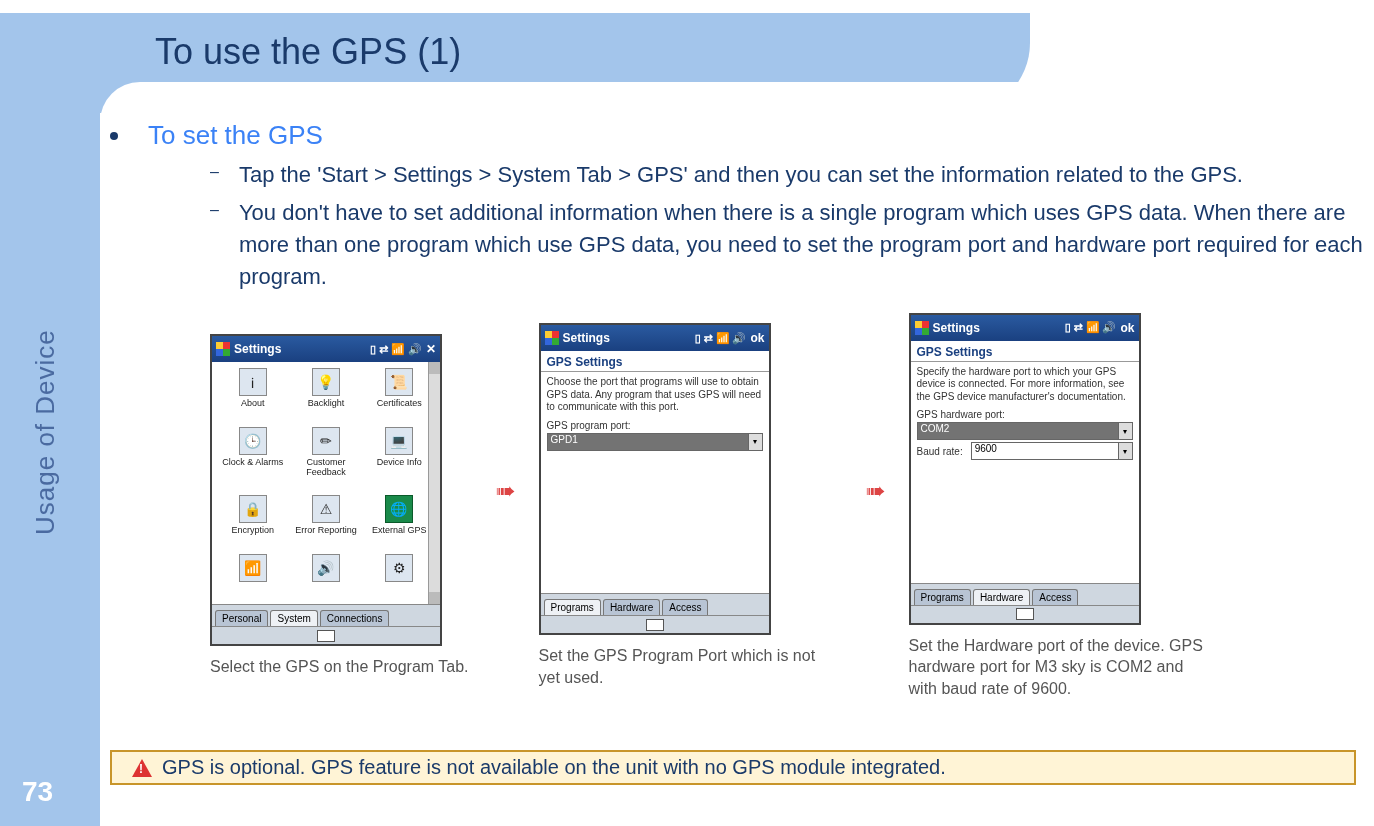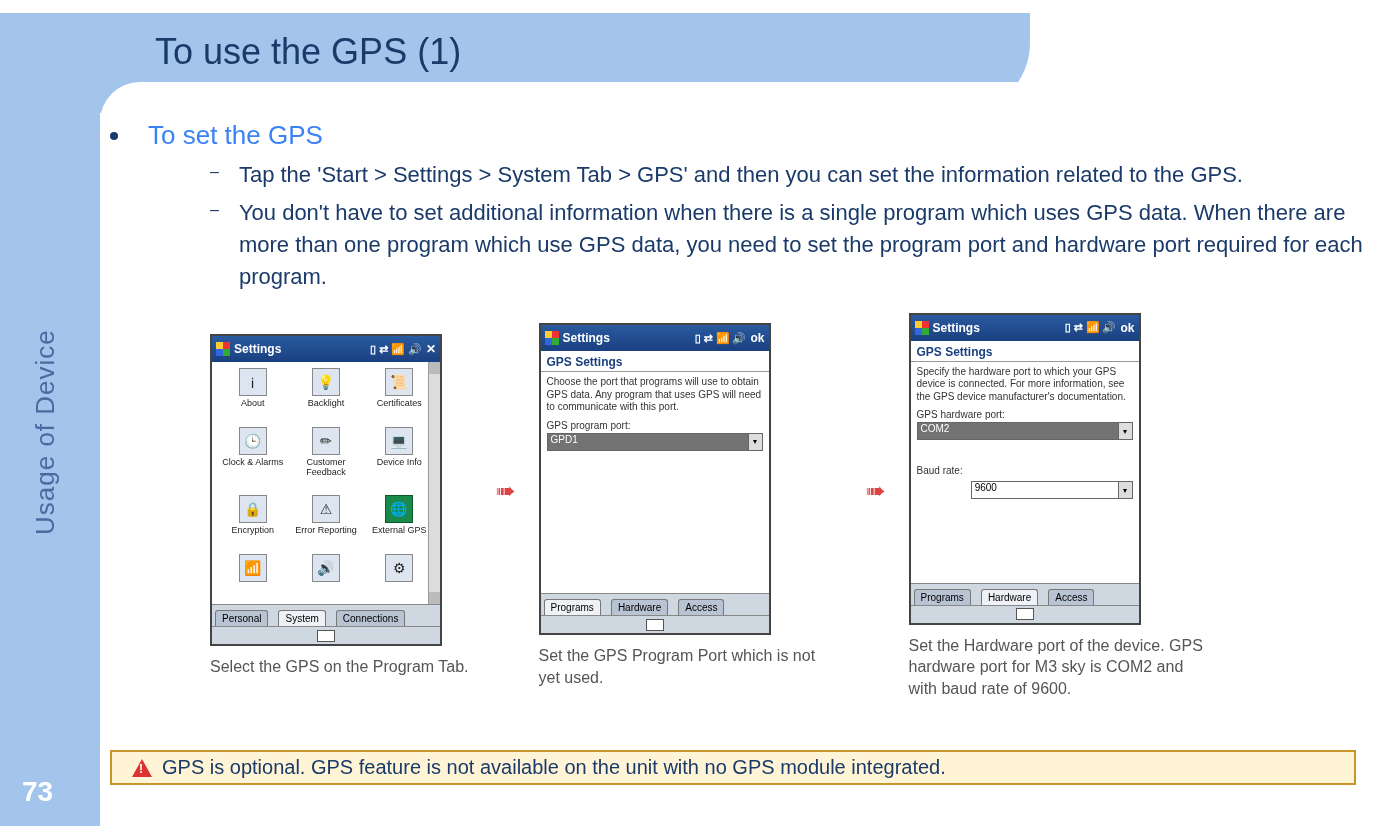--- a/index.html
+++ b/index.html
@@ -116,21 +116,21 @@
   }
   .dev-input {
     flex:1; height:18px; border:1px solid #666; font-size:10px;
     padding:0 3px; background:#fff;
   }
   .dev-input.sel { background:#737373; color:#fff; }
   .dev-dd { width:14px; height:18px; border:1px solid #666; border-left:0; background:#ddd; display:flex;align-items:center;justify-content:center;font-size:8px;}
   .dev-row { display:flex; align-items:center; padding:1px 6px; gap:8px;}
   .dev-tabs {
     position:absolute; left:0; right:0; bottom:18px; height:22px;
-    background:#cfd7e0; display:flex; align-items:flex-end; padding:0 3px; gap:10px;
+    background:#cfd7e0; display:flex; align-items:flex-end; padding:0 3px; gap:2px;
     border-top:1px solid #888;
   }
   .dev-tab {
     font-size:10px; padding:2px 6px; background:#b8c4d4; border:1px solid #777; border-bottom:none;
     border-top-left-radius:3px; border-top-right-radius:3px;
   }
   .dev-tab.active { background:#eef1f5; }
   .dev-soft {
     position:absolute; left:0; right:0; bottom:0; height:18px;
     background:#cfd7e0; border-top:1px solid #888;
@@ -321,21 +321,21 @@
         <div class="dev-body">
           <div class="dev-subtitle">GPS Settings</div>
           <div class="dev-desc">Specify the hardware port to which your GPS device is connected. For more information, see the GPS device manufacturer's documentation.</div>
           <div class="dev-label">GPS hardware port:</div>
           <div class="dev-field">
             <div class="dev-input sel">COM2</div>
             <div class="dev-dd">▾</div>
           </div>
           <div class="dev-row">
             <span class="dev-label" style="padding:0">Baud rate:</span>
-            <div style="display:flex;flex:1;margin-top:39px;">
+            <div style="display:flex;flex:1;">
               <div class="dev-input" style="flex:1">9600</div>
               <div class="dev-dd">▾</div>
             </div>
           </div>
           <div class="dev-tabs" id="s3-tabs">
               <div class="dev-tab">Programs</div>
               <div class="dev-tab active">Hardware</div>
               <div class="dev-tab">Access</div>
             </div>
           <div class="dev-soft">

